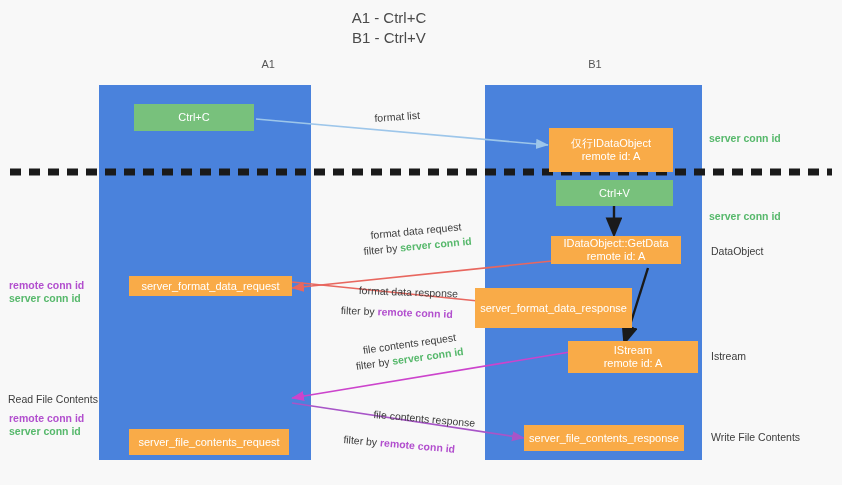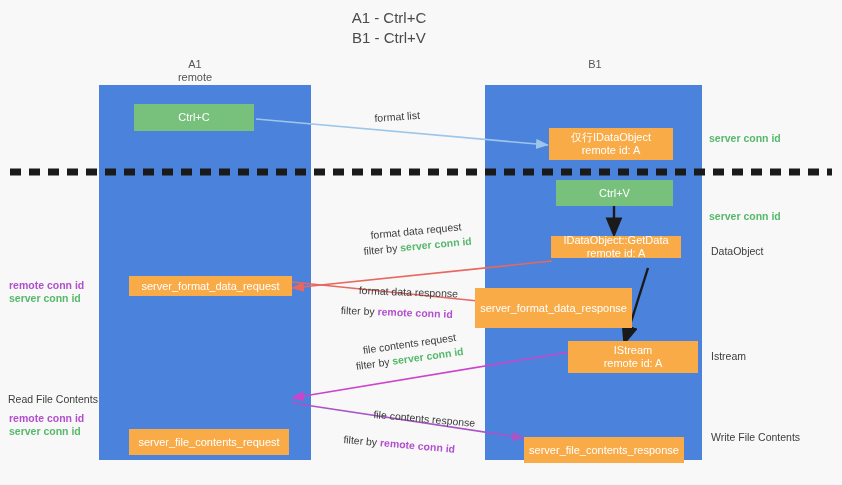--- a/index.html
+++ b/index.html
@@ -41,23 +41,22 @@
   svg.overlay{position:absolute;left:0;top:0;width:842px;height:485px;pointer-events:none;}
 </style>
 </head>
 <body>
 
 <div id="stage">
 
   <div class="title">A1 - Ctrl+C
 B1 - Ctrl+V</div>
 
-  <div class="colhead" style="left:115px;top:58px;">
+  <div class="colhead" style="left:115px;top:58px;text-align:right;">
     <div>A1</div>
-    <div>remote</div>
   </div>
   <div class="colhead" style="left:515px;top:58px;">
     <div>B1</div>
   </div>
 
   <div class="band" style="left:99px;top:85px;width:212px;height:375px;"></div>
   <div class="band" style="left:485px;top:85px;width:217px;height:375px;"></div>
 
   <svg class="overlay">
     <defs>
@@ -92,30 +91,30 @@
 
     <line x1="292" y1="403" x2="524" y2="438" stroke="#a855c8" stroke-width="1.6" marker-end="url(#ah-purple)"></line>
 
     <line x1="10" y1="172" x2="832" y2="172" stroke="#1a1a1a" stroke-width="7" stroke-dasharray="11 8"></line>
   </svg>
 
   <div class="box green" style="left:134px;top:104px;width:120px;height:27px;">
     <span>Ctrl+C</span>
   </div>
 
-  <div class="box orange" style="left:549px;top:128px;width:124px;height:32px;">
+  <div class="box orange" style="left:549px;top:128px;width:124px;height:44px;">
     <span>仅行IDataObject</span>
     <span>remote id: A</span>
   </div>
 
   <div class="box green" style="left:556px;top:180px;width:117px;height:26px;">
     <span>Ctrl+V</span>
   </div>
 
-  <div class="box orange" style="left:551px;top:236px;width:130px;height:22px;">
+  <div class="box orange" style="left:551px;top:236px;width:130px;height:28px;">
     <span>IDataObject::GetData</span>
     <span>remote id: A</span>
   </div>
 
   <div class="box orange" style="left:129px;top:276px;width:163px;height:20px;">
     <span>server_format_data_request</span>
   </div>
 
   <div class="box orange" style="left:475px;top:288px;width:157px;height:40px;">
     <span>server_format_data_response</span>
@@ -123,21 +122,21 @@
 
   <div class="box orange" style="left:568px;top:341px;width:130px;height:32px;">
     <span>IStream</span>
     <span>remote id: A</span>
   </div>
 
   <div class="box orange" style="left:129px;top:393px;width:160px;height:26px;margin-top:36px;">
     <span>server_file_contents_request</span>
   </div>
 
-  <div class="box orange" style="left:524px;top:425px;width:160px;height:26px;margin-top:12px;">
+  <div class="box orange" style="left:524px;top:425px;width:160px;height:26px;">
     <span>server_file_contents_response</span>
   </div>
 
   <div class="lbl dark rot" style="left:374px;top:112px;transform:rotate(-4deg);">format list</div>
 
   <div class="lbl dark rot" style="left:370px;top:229px;transform:rotate(-5.5deg);">format data request</div>
   <div class="lbl rot" style="left:363px;top:245px;transform:rotate(-5.5deg);">
     <span class="dark">filter by </span><span class="green-t">server conn id</span>
   </div>
 

